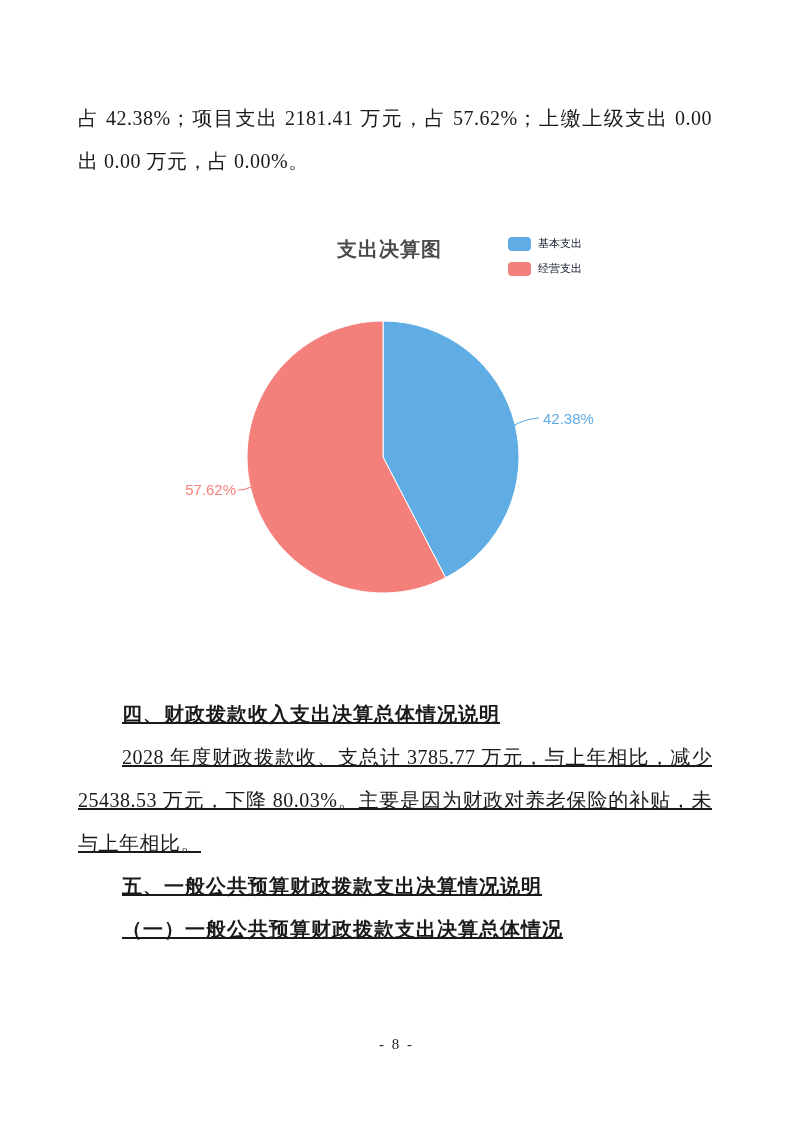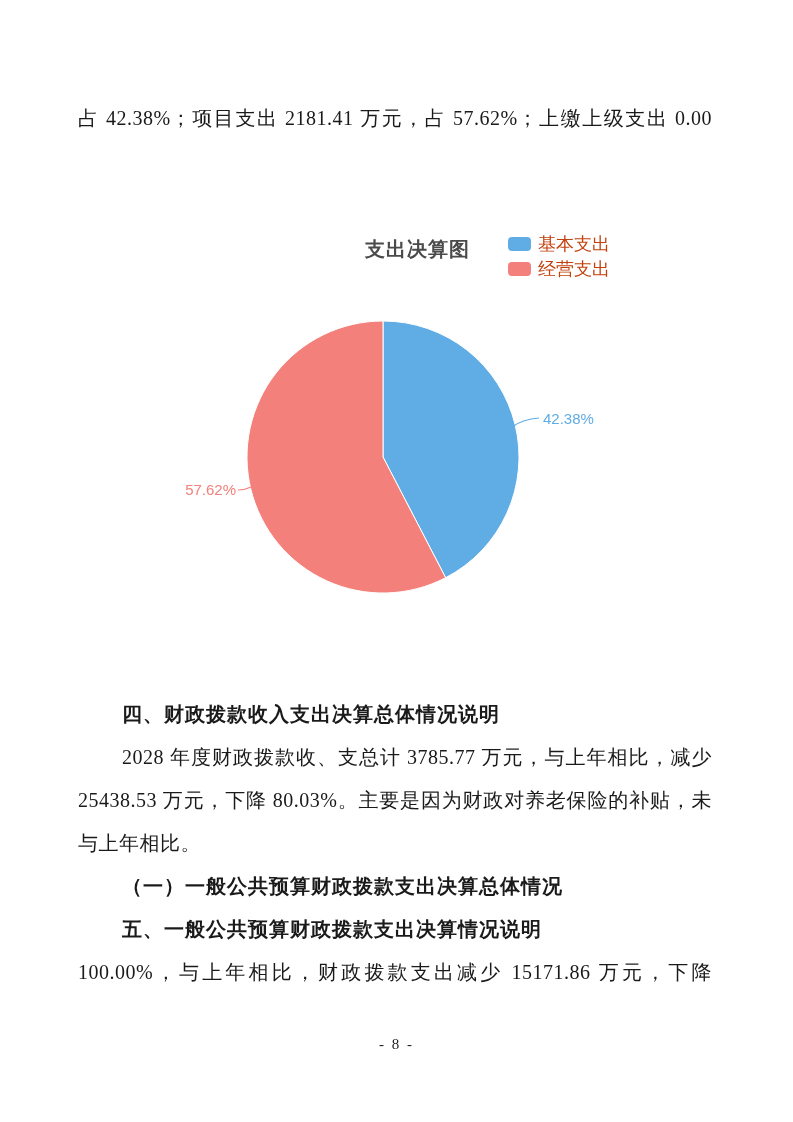--- a/index.html
+++ b/index.html
@@ -19,37 +19,36 @@
     left: 78px; width: 634px;
     font-size: 20px; line-height: 43px;
     letter-spacing: 0.5px;
   }
   .textblock .line { height: 43px; white-space: nowrap; }
   .textblock .line.fill { white-space: normal; text-align: justify; text-align-last: justify; }
   .textblock .line.indent { text-indent: 44px; }
   .textblock .line.heading { font-weight: bold; letter-spacing: 1px; }
 
   #top-paragraph { top: 97px; }
-  #lower-text { top: 693px; }
+  #lower-text { top: 693px; text-decoration: underline; }
 
   
   #chart-title {
     position: absolute; left: 337px; top: 236px;
     font-family: "Liberation Sans", "DejaVu Sans", sans-serif;
     font-size: 20px; font-weight: bold; color: #4a4a4a;
     letter-spacing: 1px;
-    margin-left: 28px;
   }
   #chart-legend {
     position: absolute; left: 508px; top: 236px;
     font-family: "Liberation Sans", "DejaVu Sans", sans-serif;
   }
   .legend-row { display: flex; align-items: center; height: 15px; margin-bottom: 10px; }
   .legend-swatch { width: 23px; height: 14px; border-radius: 4px; flex: none; }
-  .legend-label { font-size: 18px; color: #c2410c; margin-left: 7px; white-space: nowrap; }
+  .legend-label { font-size: 11px; color: #0f172a; margin-left: 7px; white-space: nowrap; }
 
   #pie-svg { position: absolute; left: 160px; top: 310px; }
   .pie-label {
     font-family: "Liberation Sans", "DejaVu Sans", sans-serif;
     font-size: 15px;
   }
   .leader { fill: none; stroke-width: 1.2; }
 
   #page-footer {
     position: absolute; left: 0; top: 1036px; width: 793px;
@@ -57,20 +56,21 @@
     letter-spacing: 2px;
   }
 </style>
 </head>
 <body>
 
 <div class="page">
 
   <div class="textblock" id="top-paragraph">
     <div class="line fill">占 42.38%；项目支出 2181.41 万元，占 57.62%；上缴上级支出 0.00</div>
+    <div class="line">出 0.00 万元，占 0.00%。</div>
   </div>
 
   <div id="chart-title">支出决算图</div>
 
   <div id="chart-legend">
     <div class="legend-row">
       <span class="legend-swatch" style="background: rgb(96, 172, 228);"></span>
       <span class="legend-label">基本支出</span>
     </div>
     <div class="legend-row">
@@ -86,20 +86,19 @@
     <path class="leader" d="M 78 180 Q 85 180 91 177" stroke="#F4807B"></path>
     <text class="pie-label" x="383" y="114" text-anchor="start" fill="#60ACE4">42.38%</text>
     <text class="pie-label" x="76" y="185" text-anchor="end" fill="#F4807B">57.62%</text>
   </svg>
 
   <div class="textblock" id="lower-text">
     <div class="line heading indent">四、财政拨款收入支出决算总体情况说明</div>
     <div class="line fill indent">2028 年度财政拨款收、支总计 3785.77 万元，与上年相比，减少</div>
     <div class="line fill">25438.53 万元，下降 80.03%。主要是因为财政对养老保险的补贴，未</div>
     <div class="line">与上年相比。</div>
+    <div class="line heading indent">五、一般公共预算财政拨款支出决算情况说明</div>
     <div class="line heading indent">（一）一般公共预算财政拨款支出决算总体情况</div>
-    <div class="line heading indent">五、一般公共预算财政拨款支出决算情况说明</div>
-    <div class="line fill">100.00%，与上年相比，财政拨款支出减少 15171.86 万元，下降</div>
   </div>
 
   <div id="page-footer">- 8 -</div>
 
 </div>
 
 </body></html>

